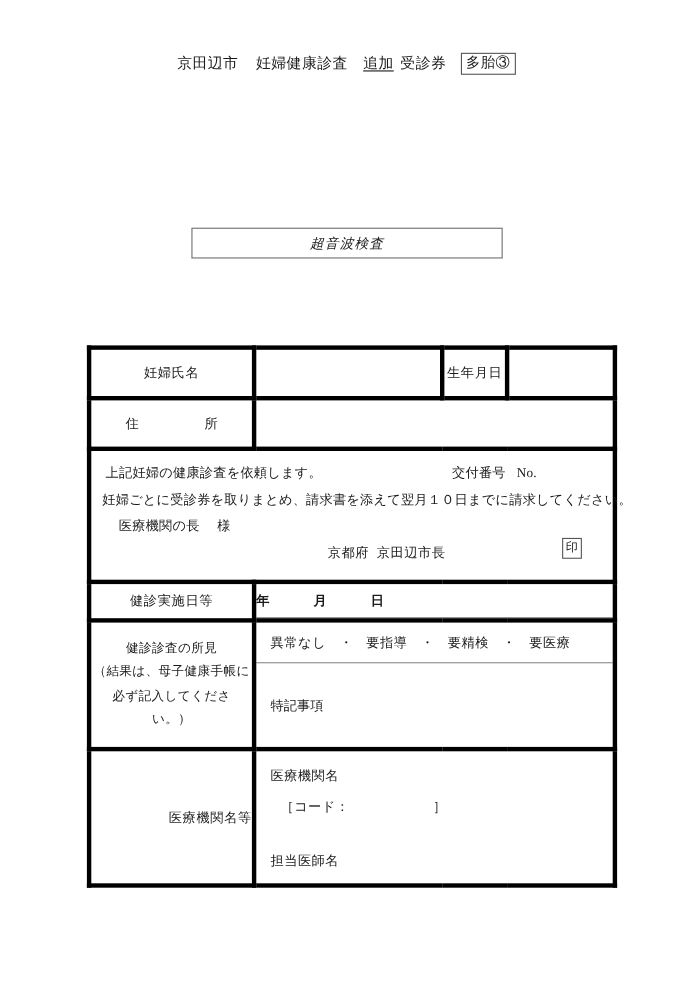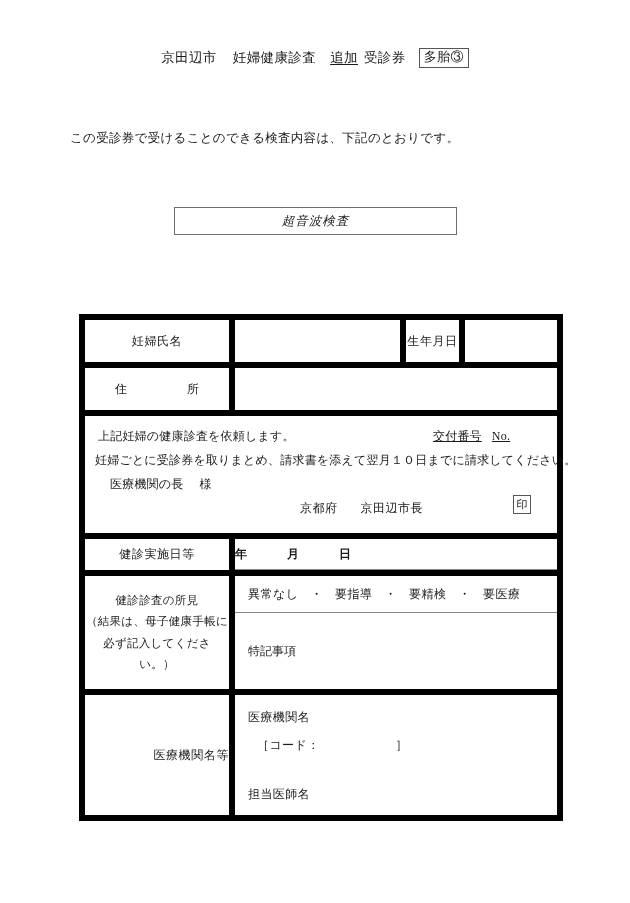--- a/index.html
+++ b/index.html
@@ -92,21 +92,21 @@
   .form-table {
     position: absolute;
     left: 79px;
     top: 314px;
     width: 478px;
     border-collapse: collapse;
     table-layout: fixed;
     font-size: 12px;
   }
   .form-table td {
-    border: 6px solid #000000;
+    border: 4px solid #000000;
     padding: 0;
     vertical-align: middle;
   }
   .lbl {
     text-align: center;
     letter-spacing: 0.6px;
   }
   .wide-sp { letter-spacing: 12px; padding-left: 12px; }
 
   .r-name td { height: 42px; }
@@ -124,43 +124,42 @@
     font-size: 12px;
     letter-spacing: 0.2px;
   }
   .req-l1 {
     position: absolute;
     left: 13px; top: 12px;
     white-space: nowrap;
   }
   .req-no {
     position: absolute;
-    left: 348px; top: 12px;
-    white-space: nowrap;
-    text-decoration: underline;
+    left: 328px; top: 12px;
+    white-space: nowrap;
   }
   .req-no .nolabel { margin-right: 10px; }
   .req-l2 {
     position: absolute;
     left: 10px; top: 36px;
     white-space: nowrap;
   }
   .req-l3 {
     position: absolute;
     left: 25px; top: 60px;
     white-space: nowrap;
   }
   .req-l3 .sama { margin-left: 16px; }
   .req-mayor {
     position: absolute;
     left: 215px; top: 84px;
     white-space: nowrap;
     letter-spacing: 0.5px;
   }
-  .req-mayor .pref { margin-right: 23px; }
+  .req-mayor .pref { margin-right: 7px; }
   .seal {
     position: absolute;
     left: 428px; top: 79px;
     width: 16px;
     height: 17px;
     border: 1px solid #555;
     font-size: 11px;
     line-height: 16px;
     text-align: center;
     overflow: hidden;
@@ -249,21 +248,20 @@
 </style>
 </head>
 <body>
 
 <div class="page">
 
   <div class="title-row">
     <span class="title-city">京田辺市</span><span class="title-main">妊婦健康診査</span><span class="title-add">追加</span><span class="title-ticket">受診券</span><span class="badge">多胎③</span>
   </div>
 
-  <div class="intro">この受診券で受けることのできる検査内容は、下記のとおりです。</div>
 
   <div class="exam-box">
     <span>超音波検査</span>
   </div>
 
 
   <table class="form-table">
     <colgroup>
       <col style="width:150px">
       <col style="width:171px">

